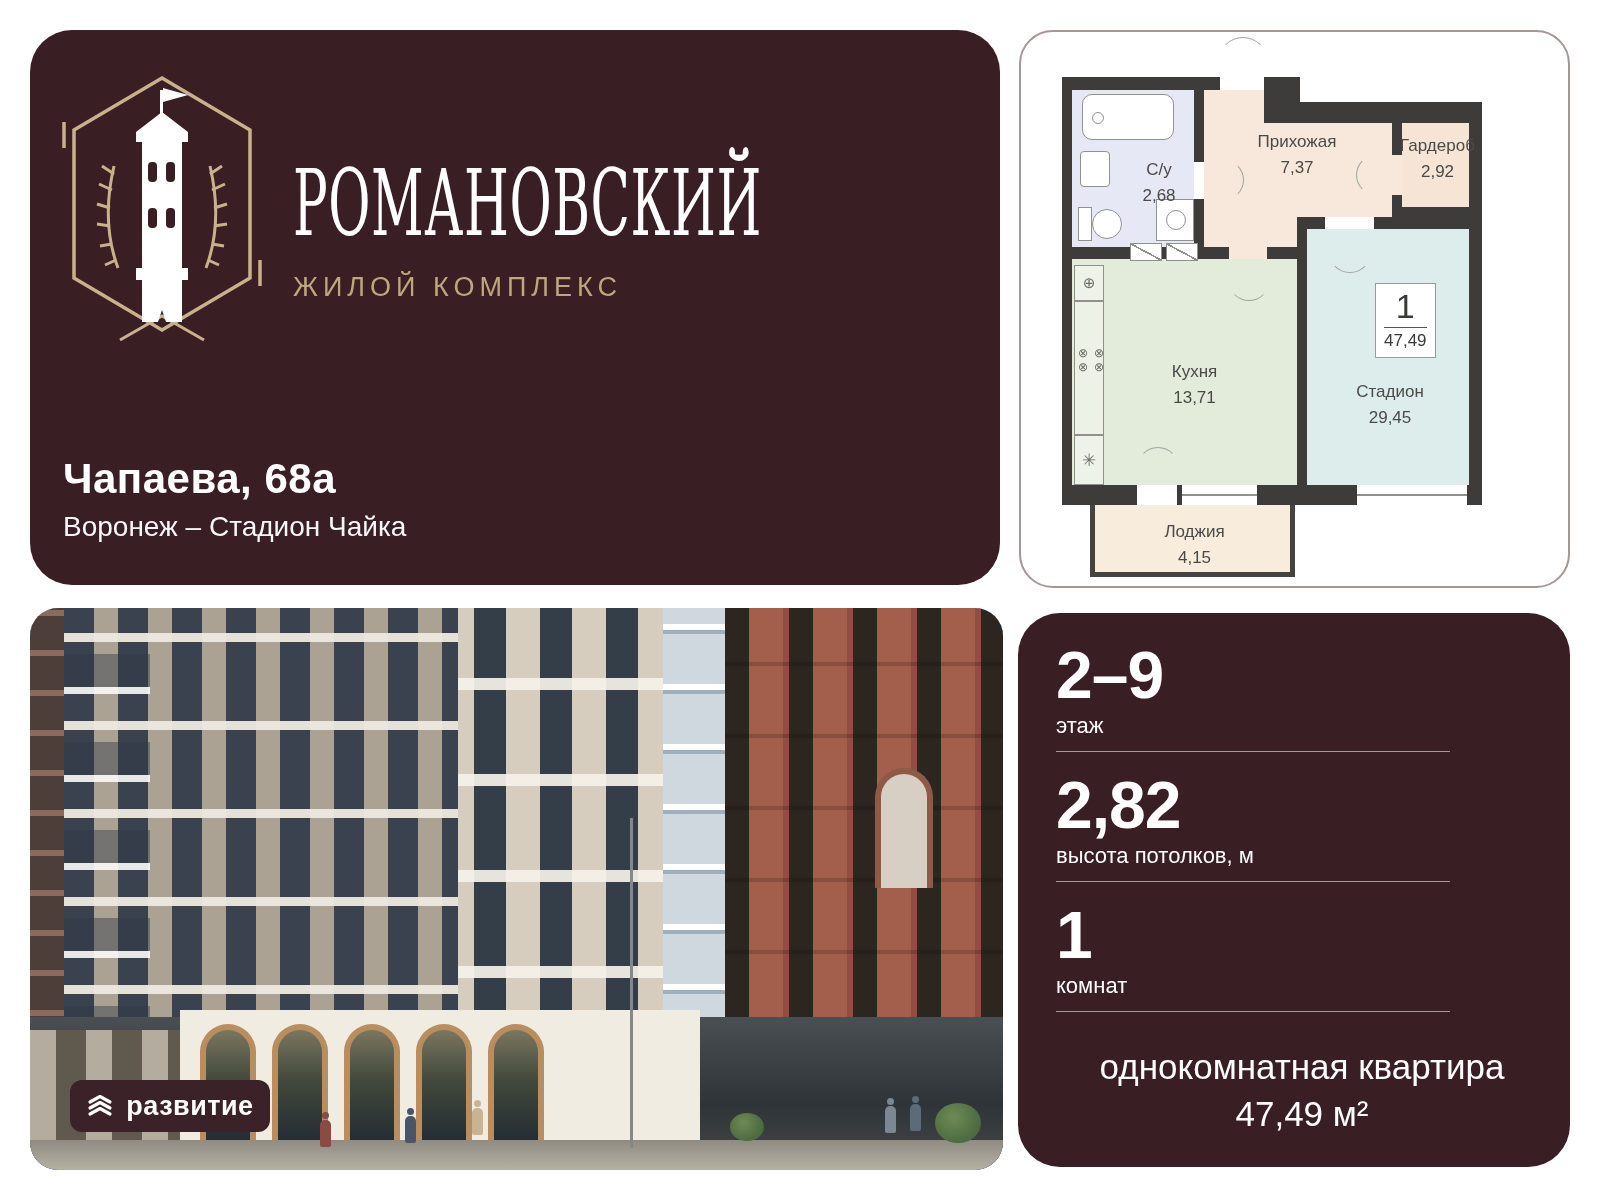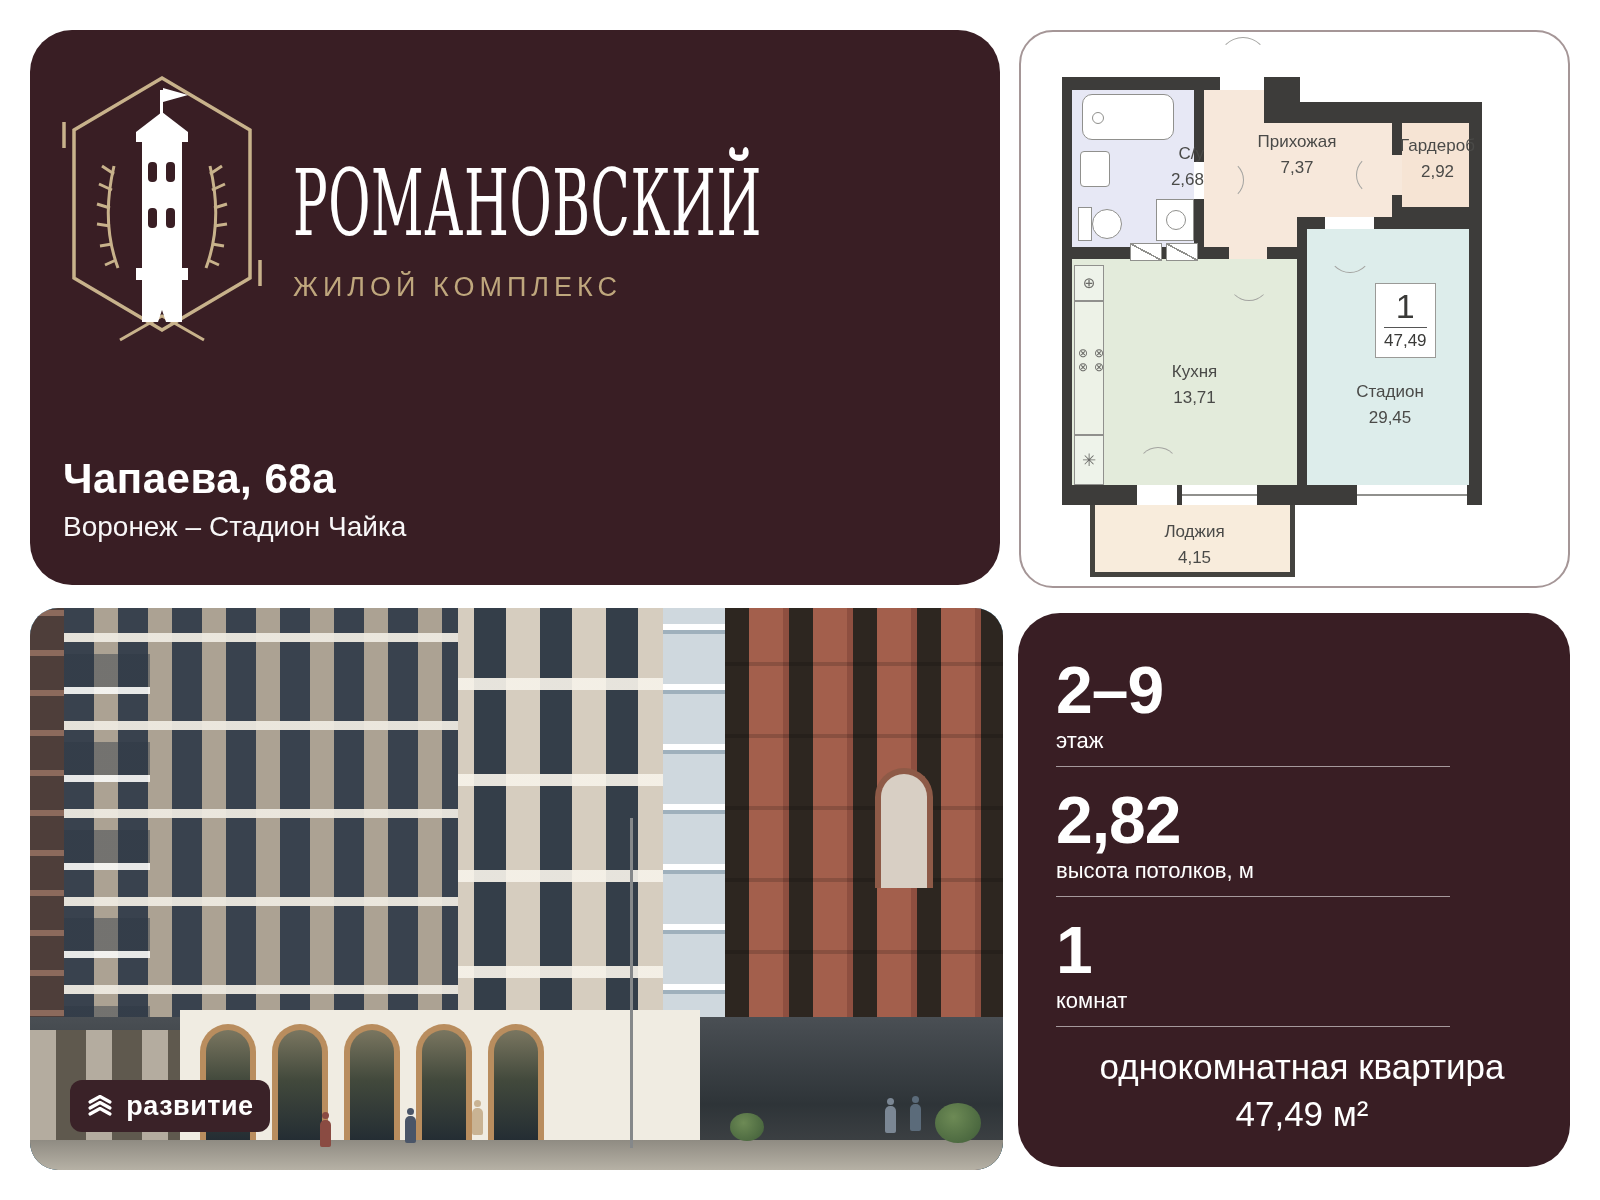--- a/index.html
+++ b/index.html
@@ -84,21 +84,21 @@
   .pole{position:absolute;width:3px;background:#85888a;}
   .person{position:absolute;width:11px;height:27px;border-radius:5px 5px 2px 2px;background:#414653;}
   .person::before{content:"";position:absolute;top:-8px;left:2px;width:7px;height:7px;border-radius:50%;background:inherit;}
   .bush{position:absolute;border-radius:50%;background:radial-gradient(circle at 40% 35%,#6d8a55,#3f5c38);}
   .dev-badge{position:absolute;left:40px;top:472px;width:200px;height:52px;background:#3a2228;
       border-radius:12px;display:flex;align-items:center;justify-content:center;gap:12px;}
   .dev-badge span{color:#ffffff;font-size:27px;font-weight:700;letter-spacing:.5px;}
 
   
   .specs-card{left:1018px;top:613px;width:552px;height:554px;background:#391e24;border-radius:42px;color:#fff;}
-  .spec{position:absolute;left:38px;right:120px;margin-top:15px;}
+  .spec{position:absolute;left:38px;right:120px;}
   .spec-v{font-size:66px;font-weight:700;letter-spacing:-1px;line-height:1.05;}
   .spec-l{font-size:22px;font-weight:400;margin-top:3px;}
   .spec-hr{border:none;border-top:1px solid rgba(255,255,255,.55);margin:12px 0 0;}
   .spec1{top:28px;} .spec2{top:158px;} .spec3{top:288px;}
   .summary{position:absolute;left:36px;right:20px;bottom:30px;text-align:center;
            font-size:35px;line-height:1.35;font-weight:400;}
 </style>
 </head>
 <body>
 
@@ -208,21 +208,21 @@
         <span>⊗</span>
         <span>⊗</span>
     </div>
     <div class="kicon" style="left:32px;top:388px;width:30px;height:50px;font-size:17px;">✳</div>
 
     <div class="unitbox" style="left:333px;top:236px;">
       <div class="unit-n">1</div>
       <div class="unit-a">47,49</div>
     </div>
 
-    <div class="rlabel" style="left:72px;top:94px;width:90px;text-align:right;">
+    <div class="rlabel" style="left:72px;top:110px;width:90px;">
       <span>С/у</span>
       <span>2,68</span>
     </div>
     <div class="rlabel" style="left:190px;top:82px;width:130px;">
       <span>Прихожая</span>
       <span>7,37</span>
     </div>
     <div class="rlabel" style="left:338px;top:86px;width:115px;font-size:17px;">
       <span>Гардероб</span>
       <span>2,92</span>

